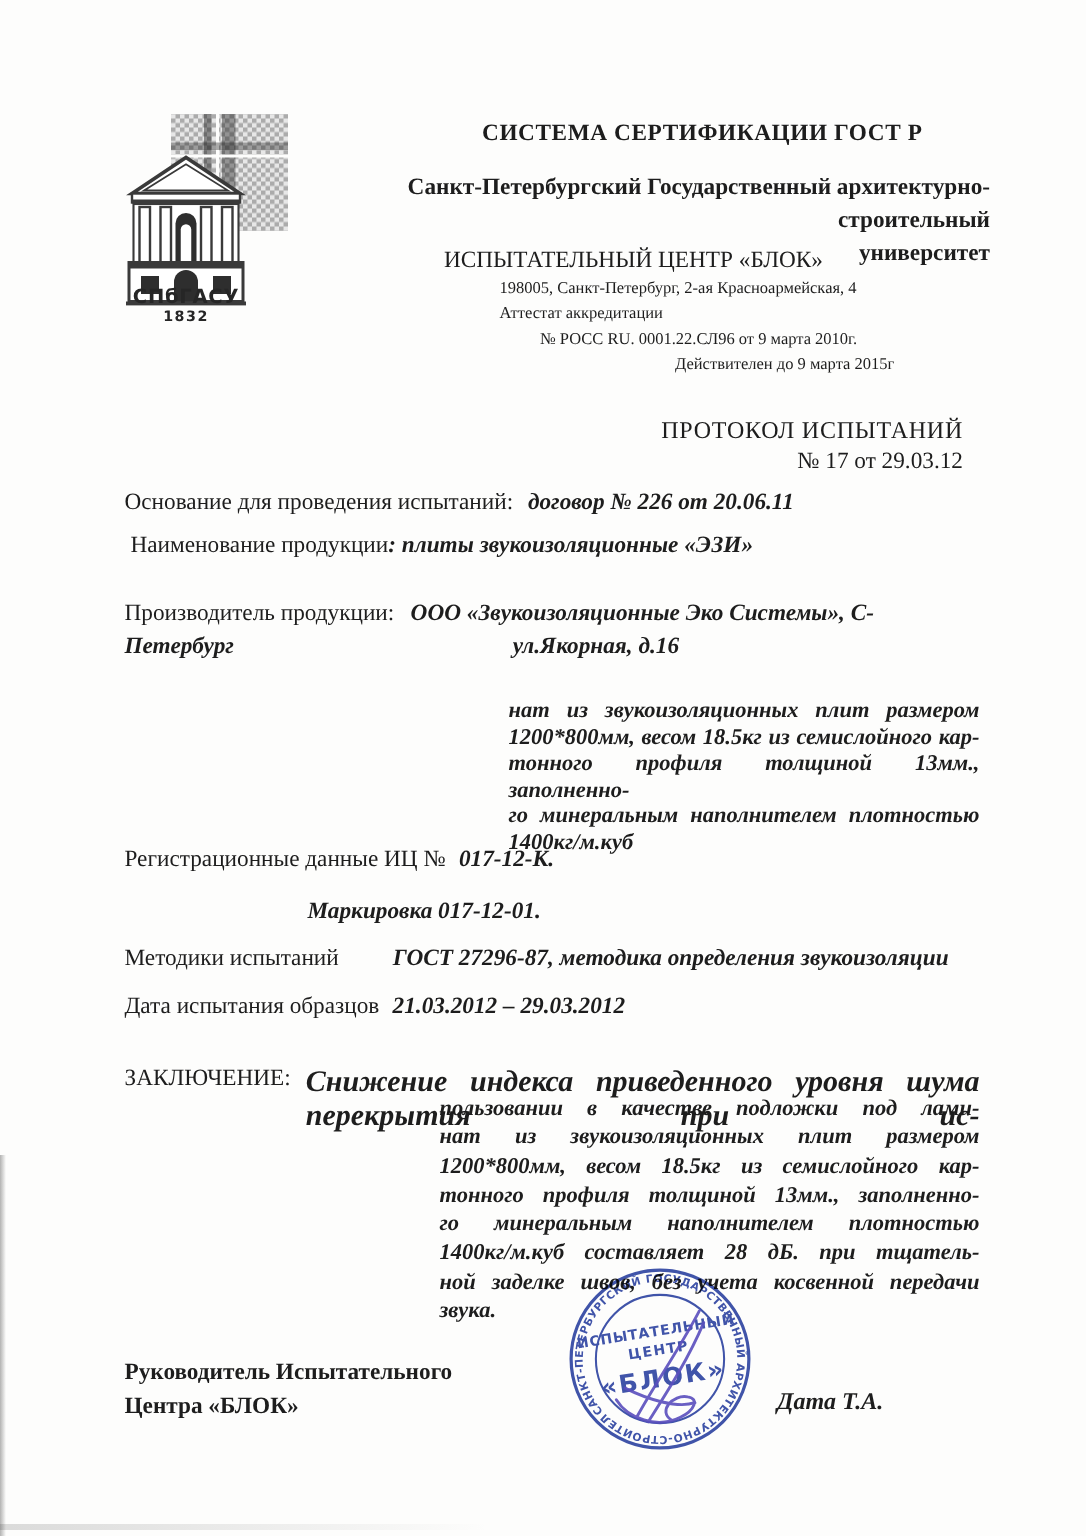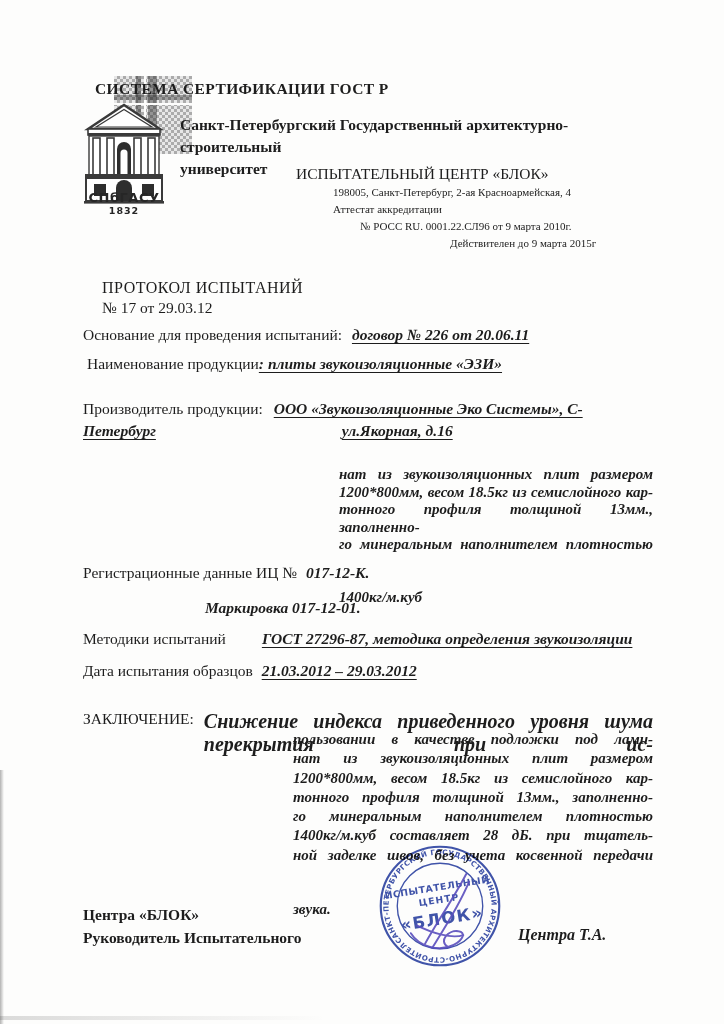--- a/index.html
+++ b/index.html
@@ -7,35 +7,35 @@
     position:relative;
     width:724px;height:1024px;
     margin:0 auto;
     background:#fdfdfc;
     font-family:"Liberation Serif","DejaVu Serif",serif;
     color:#1d1d1d;
     overflow:hidden;
   }
   .abs{position:absolute;}
   .bold{font-weight:bold;}
-  .center{text-align:left;}
+  .center{text-align:right;}
   
   .sys-title{left:95px;top:80px;width:520px;font-size:15.5px;letter-spacing:.4px;}
   .univ{left:180px;top:114px;width:480px;font-size:15.5px;line-height:22px;font-family:Liberation Serif, serif;}
   .hline{font-size:11px;white-space:nowrap;}
   
   .doc-title{left:102px;top:278px;width:540px;font-size:16px;line-height:20px;letter-spacing:.5px;}
   
   .fline{left:83px;right:71px;font-size:15.5px;}
-  .val{font-weight:bold;font-style:italic;text-decoration:underline;text-underline-offset:3px;}
+  .val{font-weight:bold;font-style:italic;text-underline-offset:3px;}
   .vni{font-weight:bold;font-style:italic;} 
   
   .para-col{font-weight:bold;font-style:italic;font-size:15px;}
   .jl{text-align:justify;text-align-last:justify;}
-  .jl-last{text-align-last:left;margin-top:35px;}
+  .jl-last{text-align-last:left;}
   .flex-line{display:flex;}
   .bi{font-weight:bold;font-style:italic;}
   
   .stamp{mix-blend-mode:multiply;}
   
   .edge-left{left:0;top:770px;bottom:0;width:4px;
     background:linear-gradient(to right,rgba(40,40,40,.35),rgba(40,40,40,0));}
   .edge-bottom{left:0;bottom:4px;width:45%;height:4px;
     background:linear-gradient(to right,rgba(60,60,60,.18),rgba(60,60,60,0));}
 </style>
@@ -150,24 +150,24 @@
       <div class="jl">нат из звукоизоляционных плит размером</div>
       <div class="jl">1200*800мм, весом 18.5кг из семислойного кар-</div>
       <div class="jl">тонного профиля толщиной 13мм., заполненно-</div>
       <div class="jl">го минеральным наполнителем плотностью</div>
       <div class="jl">1400кг/м.куб  составляет 28 дБ.  при тщатель-</div>
       <div class="jl">ной заделке швов, без учета косвенной передачи</div>
       <div class="jl jl-last">звука.</div>
     </div>
 
   <div class="abs bold" style="left:83px;top:903px;font-size:15.5px;line-height:23px">
+    <div>Руководитель Испытательного</div>
     <div>Центра «БЛОК»</div>
-    <div>Руководитель Испытательного</div>
   </div>
-  <div class="abs bi" style="left:518px;top:926px;font-size:16px">Центра Т.А.</div>
+  <div class="abs bi" style="left:518px;top:926px;font-size:16px">Дата Т.А.</div>
 
   <svg class="abs stamp" style="left:372px;top:838px" width="136" height="136" viewBox="-70 -70 140 140">
     <g stroke="#4054ab" fill="none">
       <circle r="61" stroke-width="2.2"></circle>
       <circle r="44" stroke-width="1.4"></circle>
     </g>
     <path id="ringPath" d="M -38.9 36 A 53 53 0 1 1 38.9 36 A 53 53 0 0 1 -38.9 36" fill="none"></path>
     <text font-family="DejaVu Sans, sans-serif" font-size="7.4" font-weight="bold" fill="#4054ab" letter-spacing="0.35">
       <textPath href="#ringPath"><tspan>САНКТ-ПЕТЕРБУРГСКИЙ ГОСУДАРСТВЕННЫЙ  АРХИТЕКТУРНО-СТРОИТЕЛЬНЫЙ УНИВЕРСИТЕТ ·</tspan></textPath>
     </text>

